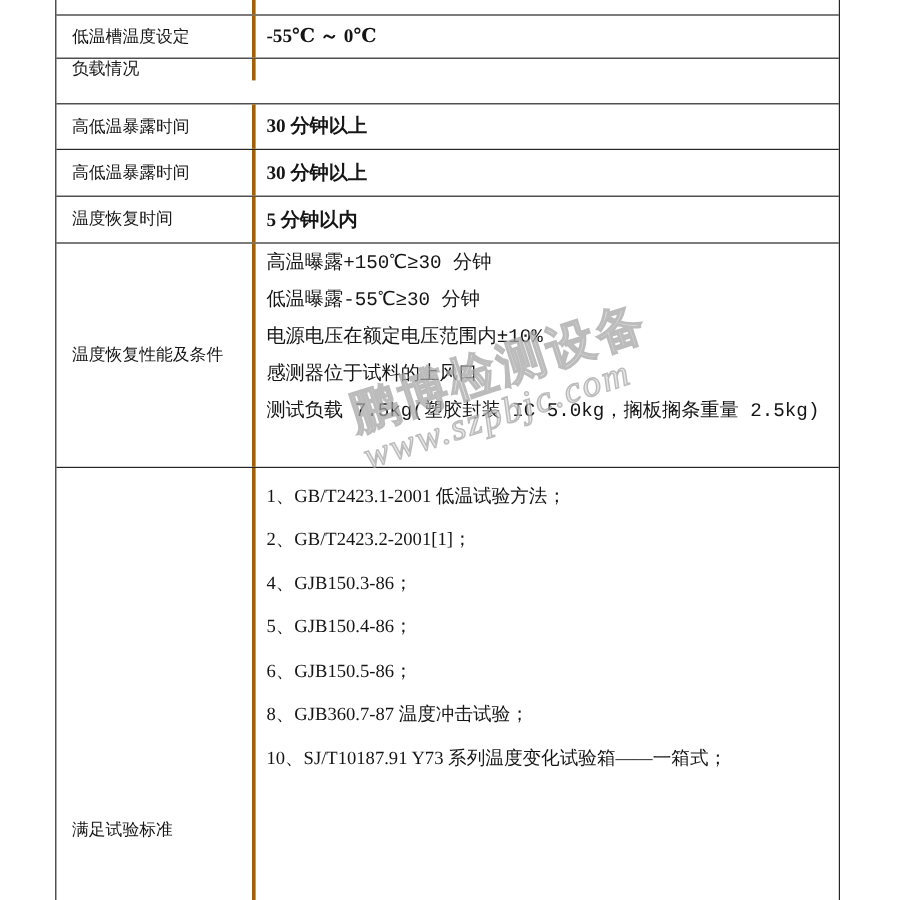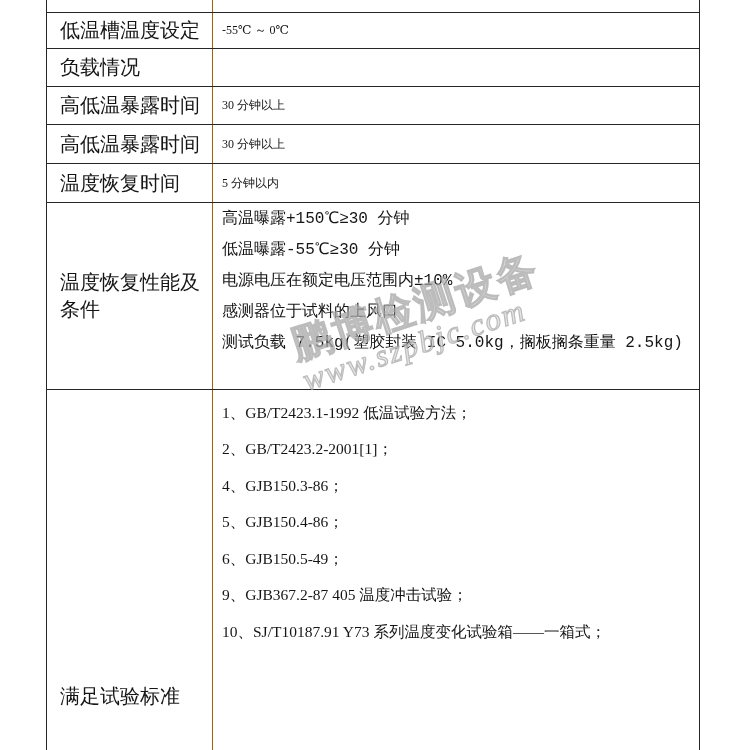--- a/index.html
+++ b/index.html
@@ -17,34 +17,35 @@
     left: 46px; top: -25px;
     width: 654px;
     box-sizing: border-box;
     border-left: 1px solid #262626;
     border-right: 1px solid #262626;
     border-top: 1px solid #262626;
   }
   .row { display: flex; border-bottom: 1px solid #262626; box-sizing: border-box; }
   .lc {
     width: 166px; box-sizing: border-box;
-    border-right: 1px solid #a16207;
+    border-right: 3px solid #a16207;
     display: flex; align-items: center;
     padding-left: 13px;
-    font-size: 20px;
+    font-size: 14px;
     flex-shrink: 0;
   }
   .vc {
     flex: 1; display: flex; align-items: center;
-    padding-left: 9px; font-size: 12px;
+    padding-left: 9px; font-size: 16px;
     box-sizing: border-box;
+    font-weight: bold;
   }
   .h-partial { height: 37px; }
   .h1 { height: 36px; }
-  .h2 { height: 38px; }
+  .h2 { height: 38px; flex-direction: column; }
   .h3 { height: 38px; }
   .h4 { height: 39px; }
   .h5 { height: 39px; }
   .h-recovery { height: 187px; }
   .h-standards { height: 420px; }
 
   .vcol { flex: 1; display: flex; flex-direction: column; padding: 0; }
   .line {
     height: 31px; display: flex; align-items: center;
     padding-left: 9px; font-size: 16px; font-family: Liberation Mono, monospace;
@@ -114,26 +115,26 @@
         <div class="line">低温曝露-55℃≥30 分钟</div>
         <div class="line">电源电压在额定电压范围内±10%</div>
         <div class="line">感测器位于试料的上风口</div>
         <div class="line">测试负载 7.5kg(塑胶封装 IC 5.0kg，搁板搁条重量 2.5kg)</div>
       </div>
     </div>
 
     <div class="row h-standards">
       <div class="lc lc-top">满足试验标准</div>
       <div class="vcol">
-        <div class="std-item std-first">1、GB/T2423.1-1992 低温试验方法；</div>
+        <div class="std-item std-first">1、GB/T2423.1-2001 低温试验方法；</div>
         <div class="std-item">2、GB/T2423.2-2001[1]；</div>
         <div class="std-item">4、GJB150.3-86；</div>
         <div class="std-item">5、GJB150.4-86；</div>
-        <div class="std-item">6、GJB150.5-49；</div>
-        <div class="std-item">9、GJB367.2-87 405 温度冲击试验；</div>
+        <div class="std-item">6、GJB150.5-86；</div>
+        <div class="std-item">8、GJB360.7-87 温度冲击试验；</div>
         <div class="std-item">10、SJ/T10187.91 Y73 系列温度变化试验箱——一箱式；</div>
       </div>
     </div>
 
   </div>
 
   <div class="watermark">
     <div class="wm-cjk">鹏博检测设备</div>
     <div class="wm-url">www.szpbjc.com</div>
   </div>

